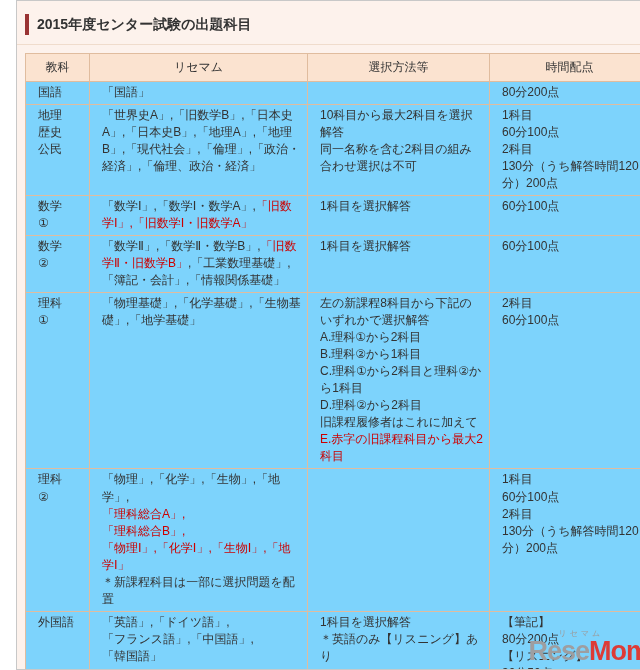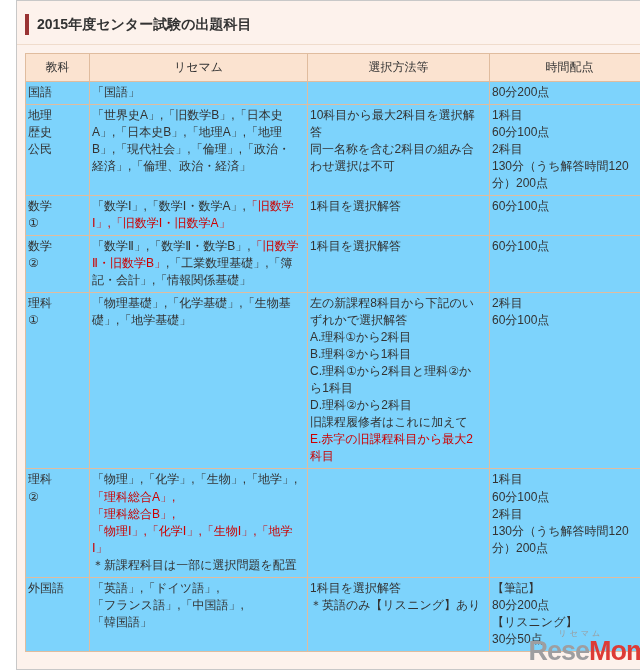--- a/index.html
+++ b/index.html
@@ -45,21 +45,21 @@
     background:#7dd3fc;
   }
   col.c-subject{width:64px;}
   col.c-offered{width:218px;}
   col.c-selection{width:182px;}
   col.c-time{width:160px;}
   th,td{
     border:1px solid var(--table_border);
     font-size:12px;
     line-height:1.42;
-    padding:2px 6px 3px 2px;
+    padding:2px 6px 3px 12px;
     vertical-align:top;
     text-align:left;
     font-weight:normal;
     word-break:break-all;
   }
   thead th{
     background:var(--header_bg);
     text-align:center;
     padding:5px 4px;
   }

